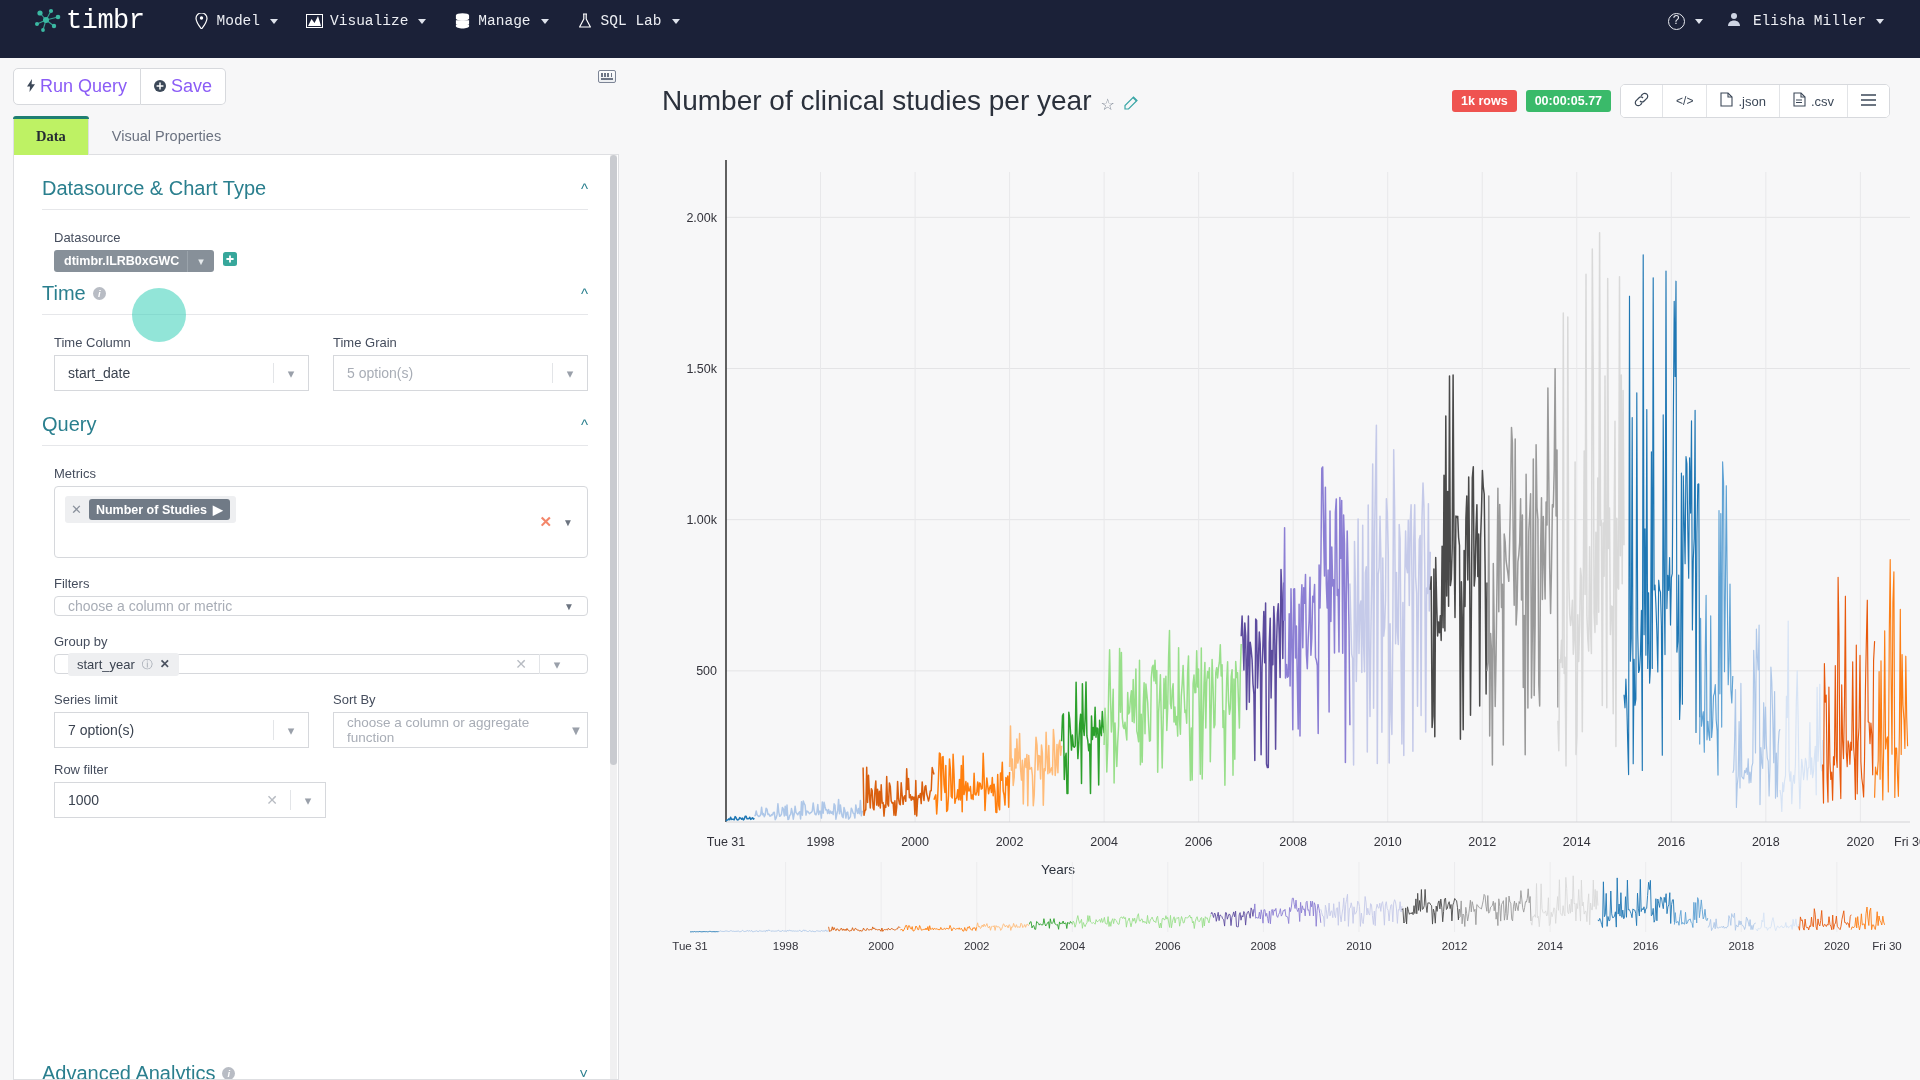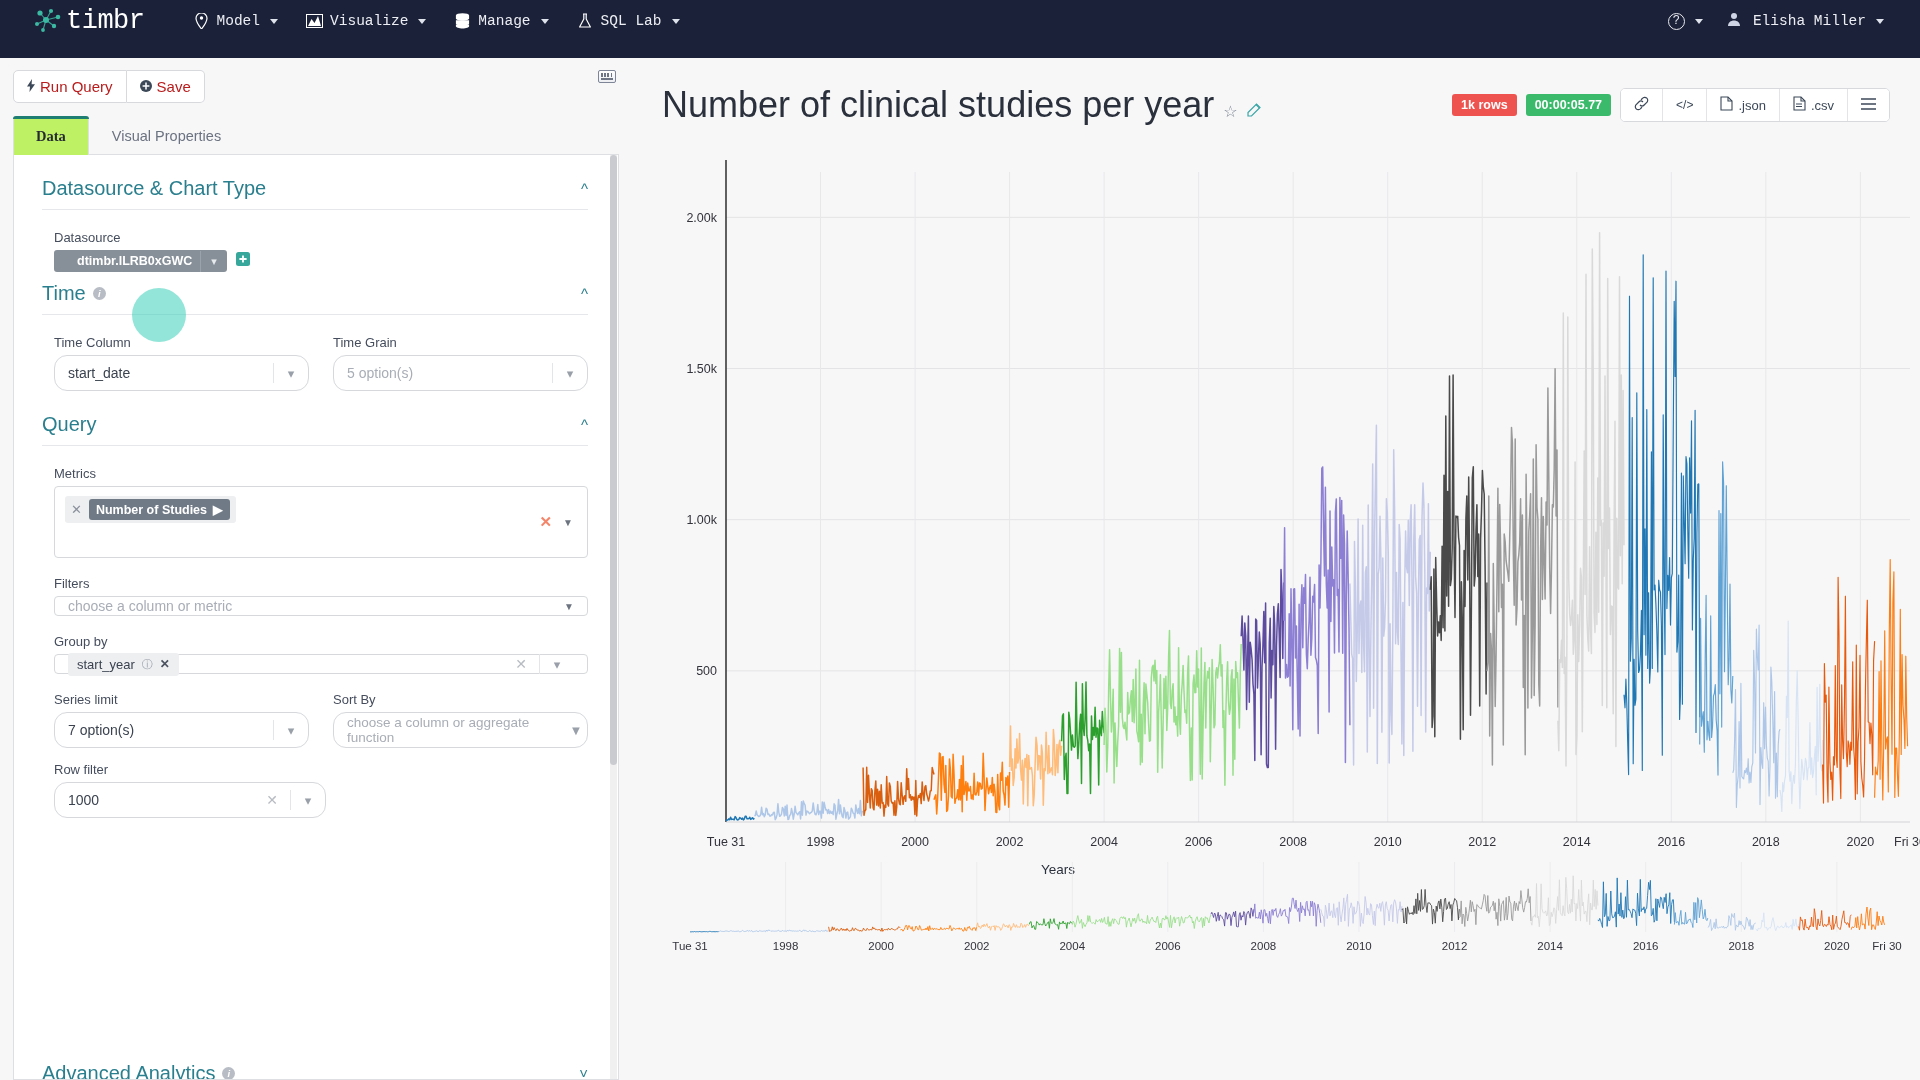--- a/index.html
+++ b/index.html
@@ -42,21 +42,21 @@
   
   #left-panel {
     width: 632px; height:100%;
     background:#f7f7f8;
     position:relative;
     display:flex; flex-direction:column;
   }
   #lp-toolbar { height: 46px; display:flex; align-items:center; padding: 10px 13px 0 13px; position:relative;}
   .btn-group { display:flex; }
   .tbtn {
-    background:#fff; border:1px solid #d7d9dd; font-size:15px; color:#b91c1c;
+    background:#fff; border:1px solid #d7d9dd; font-size:18px; color:#8b5cf6;
     padding: 7px 13px; cursor:pointer; display:flex; align-items:center; gap:5px;justify-content:flex-end;
   }
   .tbtn:first-child { border-radius:5px 0 0 5px; }
   .tbtn:last-child { border-radius:0 5px 5px 0; border-left:none; }
   #kbd-icon {
     position:absolute; right:16px; top:12px;
     width:18px;height:13px;border:1.4px solid #7d8596;border-radius:2px;
     background:linear-gradient(#fff,#eceef1);
   }
   #kbd-icon::after{content:"";position:absolute;left:2px;right:2px;bottom:2px;height:2.5px;background:#6e7686;}
@@ -96,21 +96,21 @@
     display:inline-flex;width:13px;height:13px;border-radius:50%;background:#b8bcc4;color:#fff;
     font-size:9.5px;align-items:center;justify-content:center;margin-left:7px;font-style:italic;font-weight:bold;
   }
   .fld-label { font-size:13px; color:#454d5d; margin-bottom: 5px; }
   .sublabel-pad { padding-left: 12px; }
   .pill {
     display:inline-block;background:#879099;color:#fff;font-size:12.5px;
     padding: 3px 9px; border-radius:3px; font-weight:bold; cursor:pointer;
   }
   .select-box {
-    height:36px;border:1px solid #d6d8dc;border-radius:13px;background:#fff;
+    height:36px;border:1px solid #d6d8dc;border-radius:0;background:#fff;
     display:flex;align-items:center;padding: 0 0 0 13px;font-size:14px;color:#3b4350;cursor:pointer;
   }
   .select-box .val{flex:1;}
   .select-box .ph{flex:1;color:#a8adb6;}
   .sel-sep{width:1px;height:20px;background:#e3e5e8;}
   .sel-chev{width:34px;text-align:center;color:#9aa0aa;font-size:13px;}
   .row2 { display:flex; gap:24px; }
   .row2 > div { width: 272px; }
   .mb22 { margin-bottom: 22px; }
 
@@ -157,21 +157,21 @@
 
   
   #click-blob{
     position:absolute; width:54px;height:54px;border-radius:50%;
     background:rgba(56,208,184,0.55); left:132px; top:230px; pointer-events:none;
   }
 
   
   #chart-area{ flex:1; height:100%; background:#f7f7f8; position:relative; }
   #chart-header{ display:flex; align-items:center; padding: 26px 30px 0 30px; }
-  #chart-title{ font-size:36px; color:#2b313c; font-weight:400; }
+  #chart-title{ font-size:28px; color:#2b313c; font-weight:400; }
   .title-ico{font-size:16px;color:#7e8795;margin-left:9px;cursor:pointer;}
   .title-ico.edit{color:#3aa6a6;}
   #header-right{margin-left:auto;display:flex;align-items:center;gap:9px;}
   .badge{font-size:12.5px;font-weight:bold;color:#fff;padding:4px 9px;border-radius:3px;}
   .badge.rows{background:#ef5350;}
   .badge.time{background:#3aba6a;}
   .ctrl-group{display:flex;border:1px solid #d7d9dd;border-radius:5px;overflow:hidden;background:#fff;}
   .cbtn{
     padding:7px 13px;font-size:13px;color:#3c4858;border-right:1px solid #e2e4e7;cursor:pointer;
     display:flex;align-items:center;gap:5px; background:#fff;
@@ -305,21 +305,21 @@
     <div id="panel-scroll">
 
       <div class="section-head">
         <span>Datasource &amp; Chart Type</span>
         <span class="chev">^</span>
       </div>
       <div class="sublabel-pad" style="margin-bottom:10px;">
         <div class="fld-label">Datasource</div>
         <div style="display:flex;align-items:center;gap:9px;">
           <div style="display:flex;align-items:center;background:#879099;border-radius:3px;">
-            <span style="color:#fff;font-size:12.5px;font-weight:bold;padding:4px 8px 4px 23px;">dtimbr.lLRB0xGWC</span>
+            <span style="color:#fff;font-size:12.5px;font-weight:bold;padding:4px 8px 4px 10px;">dtimbr.lLRB0xGWC</span>
             <span style="color:#e6eaec;font-size:11px;padding:4px 10px;border-left:1px solid #9aa3ab;">▾</span>
           </div>
           <span>
             <svg width="14" height="14" viewBox="0 0 14 14">
                   <rect width="14" height="14" rx="2.5" fill="#37a79b"></rect>
                   <path d="M7 3.4v7.2M3.4 7h7.2" stroke="#fff" stroke-width="1.8"></path>
                 </svg>
           </span>
         </div>
       </div>

